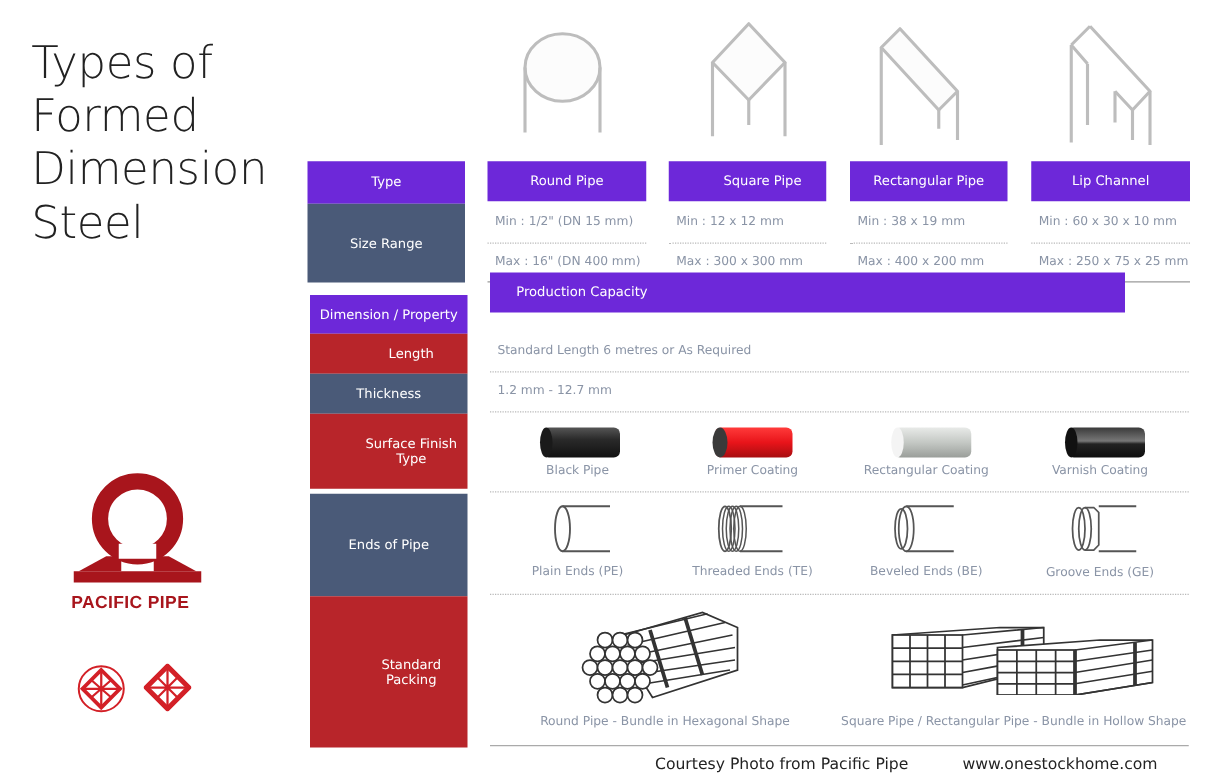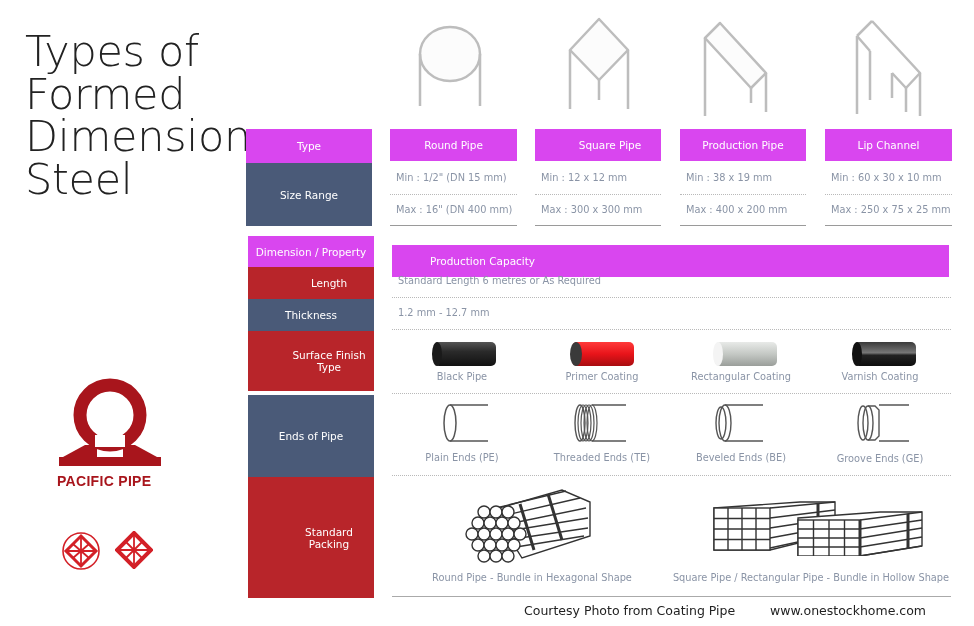--- a/index.html
+++ b/index.html
@@ -1,29 +1,29 @@
 <!DOCTYPE html>
 <html><head>
 <meta charset="utf-8">
 <style>
   * { box-sizing: border-box; margin: 0; padding: 0; }
   html, body { width: 974px; height: 626px; background: #ffffff; overflow: hidden; }
   body { position: relative; font-family: "DejaVu Sans", sans-serif; color: #333; }
 
-  .title { position: absolute; left: 25px; top: 30px; width: 200px; font-family: "DejaVu Sans", sans-serif; font-weight: 300; font-size: 43px; line-height: 42.5px; color: #222; letter-spacing: -0.3px; }
+  .title { position: absolute; left: 25px; top: 30px; width: 200px; font-family: "DejaVu Sans", sans-serif; font-weight: 300; font-size: 36px; line-height: 42.5px; color: #222; letter-spacing: -0.3px; }
   .title span { display: block; }
 
   .logo { position: absolute; left: 55px; top: 375px; width: 110px; }
   .logo-text { position: absolute; left: 57px; top: 473px; font-family: "Liberation Sans", sans-serif; font-weight: bold; font-size: 14px; color: #a8151c; letter-spacing: 0.3px; }
   .badge { position: absolute; }
 
   .shape-icon { position: absolute; top: 10px; }
 
   .cell { position: absolute; display: flex; align-items: center; justify-content: center; font-size: 10.5px; color: #fff; text-align: center; }
-  .dark { background: #d946ef; }
+  .dark { background: #6d28d9; }
   .blue { background: #4a5a78; }
   .red { background: #b8252a; padding-left: 36px; }
 
   .val { position: absolute; font-size: 9.8px; color: #8a94a6; white-space: nowrap; }
   .dotline { position: absolute; height: 0; border-top: 1px dotted #b9b9b9; }
   .solidline { position: absolute; height: 0; border-top: 1px solid #9a9a9a; }
 
   .item-label { position: absolute; font-size: 9.8px; color: #8a94a6; text-align: center; white-space: nowrap; transform: translateX(-50%); }
 
   .footer { position: absolute; top: 603px; font-family: "DejaVu Sans", sans-serif; font-size: 12.5px; color: #222; }
@@ -70,21 +70,21 @@
   <path d="M5 18 L5 96 M66 53 L66 92 M51 68 L51 83" stroke="#bdbdbd" stroke-width="2.5"></path>
 </svg>
 <svg class="shape-icon" style="left:852px;top:18px" width="80" height="100" viewBox="0 0 80 100">
   <path d="M20 3 L68 55 L54 70 L40 55 M5 18 L20 3 M5 18 L18 33" fill="none" stroke="#bdbdbd" stroke-width="2.5" stroke-linejoin="round"></path>
   <path d="M5 18 L5 96 M18 33 L18 82 M40 55 L40 80 M54 70 L54 94 M68 55 L68 98" stroke="#bdbdbd" stroke-width="2.5"></path>
 </svg>
 
 <div class="cell dark" style="left:246px;top:129px;width:126px;height:34px;">Type</div>
 <div class="cell dark" style="left:390px;top:129px;width:127px;height:32px;">Round Pipe</div>
 <div class="cell dark" style="left:535px;top:129px;width:126px;height:32px;padding-left:24px;">Square Pipe</div>
-<div class="cell dark" style="left:680px;top:129px;width:126px;height:32px;">Production Pipe</div>
+<div class="cell dark" style="left:680px;top:129px;width:126px;height:32px;">Rectangular Pipe</div>
 <div class="cell dark" style="left:825px;top:129px;width:127px;height:32px;">Lip Channel</div>
 
 <div class="cell blue" style="left:246px;top:163px;width:126px;height:63px;">Size Range</div>
 
 <div class="val" style="left:396px;top:172px;">Min : 1/2" (DN 15 mm)</div>
 <div class="val" style="left:541px;top:172px;">Min : 12 x 12 mm</div>
 <div class="val" style="left:686px;top:172px;">Min : 38 x 19 mm</div>
 <div class="val" style="left:831px;top:172px;">Min : 60 x 30 x 10 mm</div>
 
 <div class="dotline" style="left:390px;top:194px;width:127px;"></div>
@@ -96,21 +96,21 @@
 <div class="val" style="left:541px;top:204px;">Max : 300 x 300 mm</div>
 <div class="val" style="left:686px;top:204px;">Max : 400 x 200 mm</div>
 <div class="val" style="left:831px;top:204px;">Max : 250 x 75 x 25 mm</div>
 
 <div class="solidline" style="left:390px;top:225px;width:127px;"></div>
 <div class="solidline" style="left:535px;top:225px;width:126px;"></div>
 <div class="solidline" style="left:680px;top:225px;width:126px;"></div>
 <div class="solidline" style="left:825px;top:225px;width:127px;"></div>
 
 <div class="cell dark" style="left:248px;top:236px;width:126px;height:31px;">Dimension / Property</div>
-<div class="cell dark" style="left:392px;top:245px;width:557px;height:32px;justify-content:flex-start;padding-left:38px;">
+<div class="cell dark" style="left:392px;top:218px;width:508px;height:32px;justify-content:flex-start;padding-left:21px;">
   <span>Production Capacity</span>
 </div>
 
 <div class="cell red" style="left:248px;top:267px;width:126px;height:32px;">Length</div>
 <div class="val" style="left:398px;top:275px;">Standard Length 6 metres or As Required</div>
 <div class="dotline" style="left:392px;top:297px;width:559px;"></div>
 
 <div class="cell blue" style="left:248px;top:299px;width:126px;height:32px;">Thickness</div>
 <div class="val" style="left:398px;top:307px;">1.2 mm - 12.7 mm</div>
 <div class="dotline" style="left:392px;top:329px;width:559px;"></div>
@@ -243,14 +243,14 @@
     <path d="M150 20 L212 12 M150 29 L212 20 M150 38 L212 28 M150 47 L212 37 M150 56 L212 46" fill="none"></path>
     <path d="M150 20 L150 56 M198 14 L198 48" fill="none" stroke-width="3"></path>
   </g>
 </svg>
 
 <div class="item-label" style="left:532px;top:572px;">Round Pipe - Bundle in Hexagonal Shape</div>
 <div class="item-label" style="left:811px;top:572px;">Square Pipe / Rectangular Pipe - Bundle in Hollow Shape</div>
 
 <div class="solidline" style="left:392px;top:596px;width:559px;border-top-color:#aaa;"></div>
 
-<div class="footer" style="left:524px;">Courtesy Photo from Coating Pipe</div>
+<div class="footer" style="left:524px;">Courtesy Photo from Pacific Pipe</div>
 <div class="footer" style="left:770px;">www.onestockhome.com</div>
 
 </body></html>

